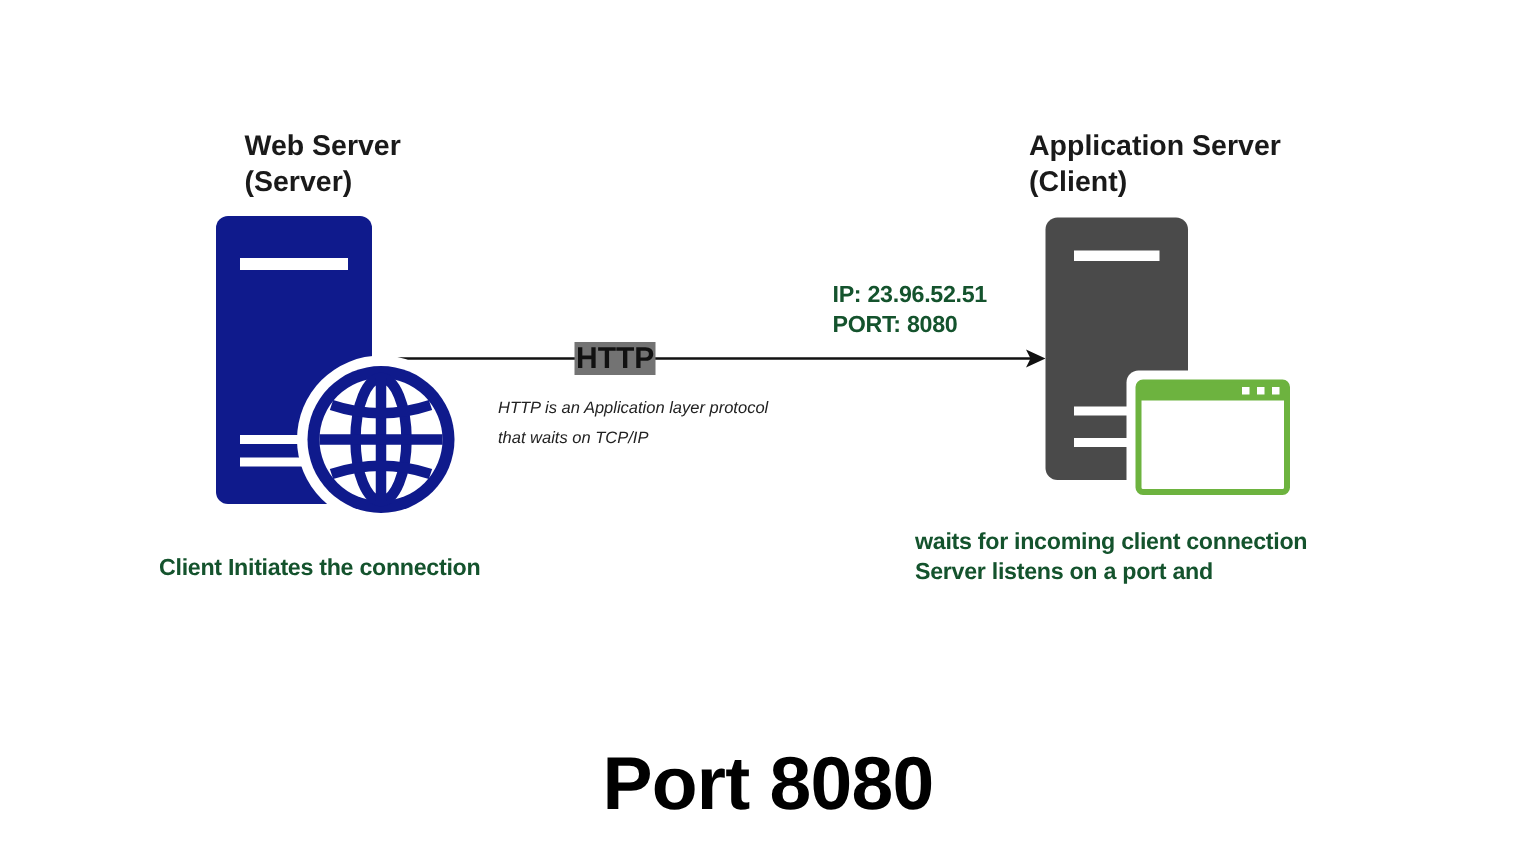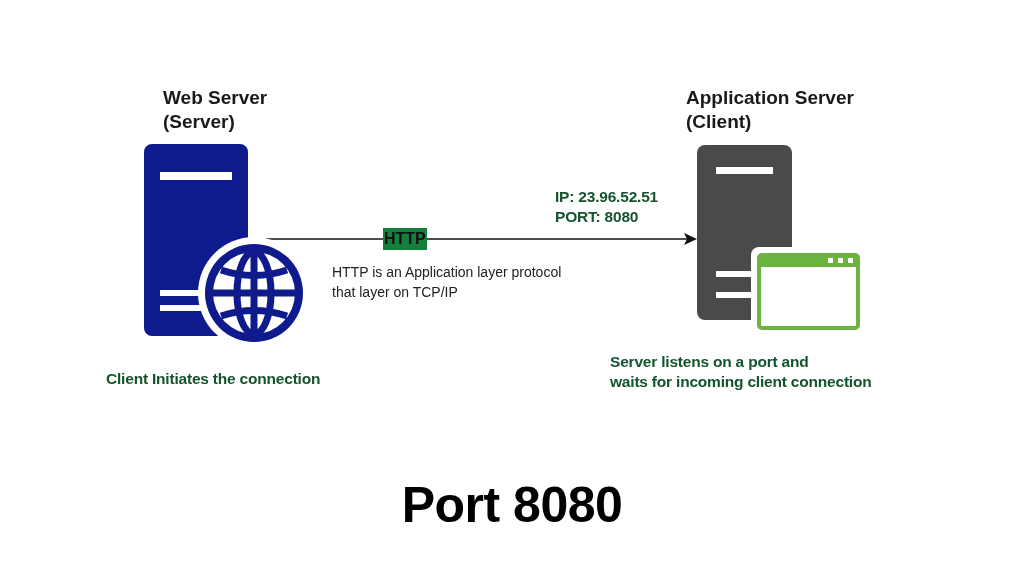--- a/index.html
+++ b/index.html
@@ -1,23 +1,23 @@
 <!DOCTYPE html>
 <html><head>
 <meta charset="utf-8">
 <style>
   html, body { margin: 0; padding: 0; background: #ffffff; }
   body { width: 1024px; height: 578px; position: relative; overflow: hidden;
          font-family: "Liberation Sans", sans-serif; color: #111; }
   .abs { position: absolute; }
   .heading { font-weight: bold; font-size: 19px; line-height: 24px; color: #1a1a1a; }
   .label { font-weight: bold; font-size: 15.5px; line-height: 20px; color: #14532d; letter-spacing: -0.2px; }
-  .proto { font-weight: bold; font-size: 16px; line-height: 22px; background: #15803d; padding: 0 1px; }
-  .note { font-size: 14px; line-height: 20px; color: #222; }
-  .title { font-weight: bold; font-size: 50px; line-height: 56px; color: #000; letter-spacing: -0.5px; }
+  .proto { font-weight: bold; font-size: 20px; line-height: 22px; background: #737373; padding: 0 1px; }
+  .note { font-style: italic; font-size: 11px; line-height: 20px; color: #222; }
+  .title { font-weight: bold; font-size: 50px; line-height: 56px; color: #000; letter-spacing: -0.5px; margin-top: 17px; }
   svg { position: absolute; left: 0; top: 0; }
 </style>
 </head>
 <body>
 
 <svg width="1024" height="578">
 
   <g>
     <line x1="248" y1="239" x2="690" y2="239" stroke="#111" stroke-width="1.6"></line>
     <polygon points="697,239 684,233 687,239 684,245" fill="#111"></polygon>
@@ -68,23 +68,23 @@
 
 <div class="abs heading" style="left:676px; top:86px;margin-left:10px;">
   <div>Application Server</div>
   <div>(Client)</div>
 </div>
 <div class="abs label" style="left:555px; top:187px;">
   <div>IP: 23.96.52.51</div>
   <div>PORT: 8080</div>
 </div>
 <div class="abs label" style="left:610px; top:352px;">
+  <div>waits for incoming client connection</div>
   <div>Server listens on a port and</div>
-  <div>waits for incoming client connection</div>
 </div>
 
 <div class="abs proto" style="left:383px; top:228px;">HTTP</div>
 <div class="abs note" style="left:332px; top:262px;">
   <div>HTTP is an Application layer protocol</div>
-  <div>that layer on TCP/IP</div>
+  <div>that waits on TCP/IP</div>
 </div>
 
 <div class="abs title" style="left:0; width:1024px; top:477px; text-align:center;">Port 8080</div>
 
 </body></html>

